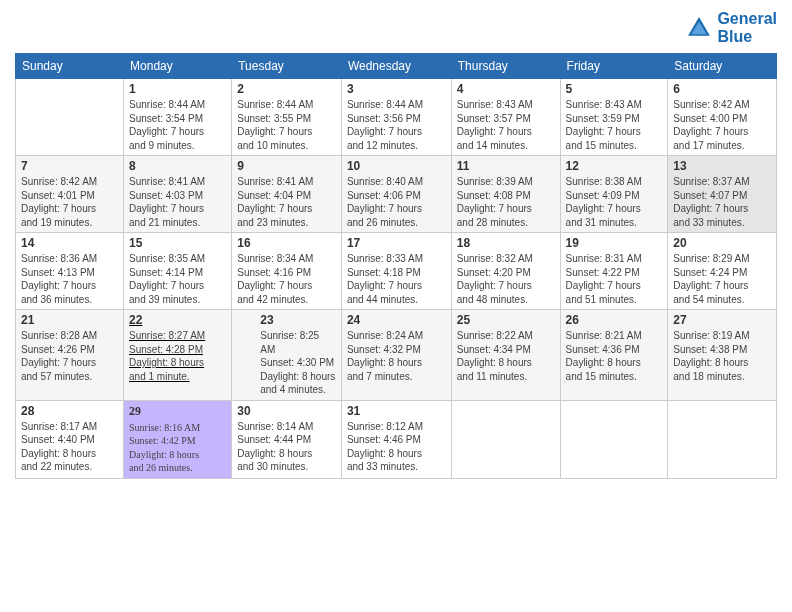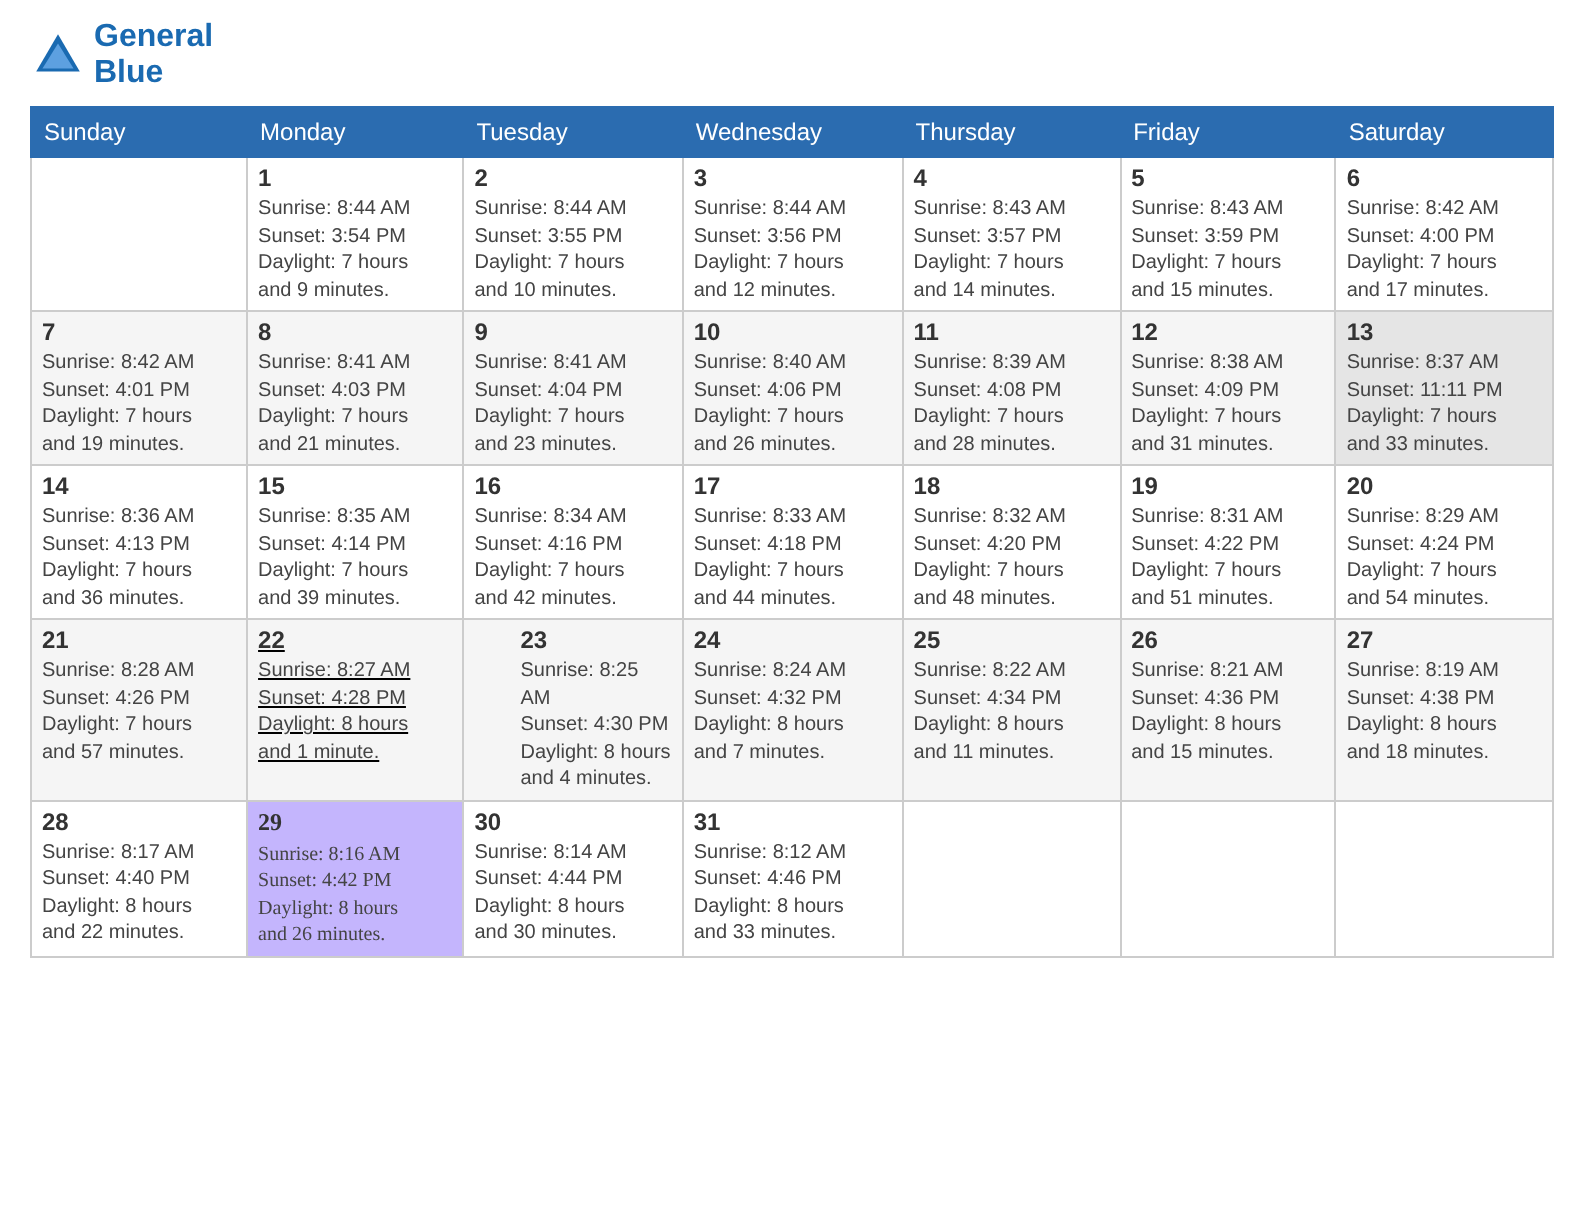--- a/index.html
+++ b/index.html
@@ -11,21 +11,21 @@
       overflow: hidden;
     }
     .page {
       width: 792px;
       height: 612px;
       background: #fff;
       padding: 10px 15px;
     }
     .header {
       display: flex;
-      justify-content: flex-start;
+      justify-content: flex-end;
       align-items: flex-start;
       margin-bottom: 8px;
     }
     .logo {
       display: flex;
       align-items: center;
       gap: 4px;
     }
     .logo-icon {
       width: 28px;
@@ -205,21 +205,21 @@
           <td style="background: rgb(245, 245, 245);">
             <span class="day-number">12</span>
             <div class="day-info" style="white-space: pre-line;">Sunrise: 8:38 AM
 Sunset: 4:09 PM
 Daylight: 7 hours
 and 31 minutes.</div>
           </td>
           <td style="background: #e5e5e5;">
             <span class="day-number">13</span>
             <div class="day-info" style="white-space: pre-line;">Sunrise: 8:37 AM
-Sunset: 11:11 PM
+Sunset: 4:07 PM
 Daylight: 7 hours
 and 33 minutes.</div>
           </td>
         </tr>
         <tr>
           <td style="background: rgb(255, 255, 255);">
             <span class="day-number">14</span>
             <div class="day-info" style="white-space: pre-line;">Sunrise: 8:36 AM
 Sunset: 4:13 PM
 Daylight: 7 hours

